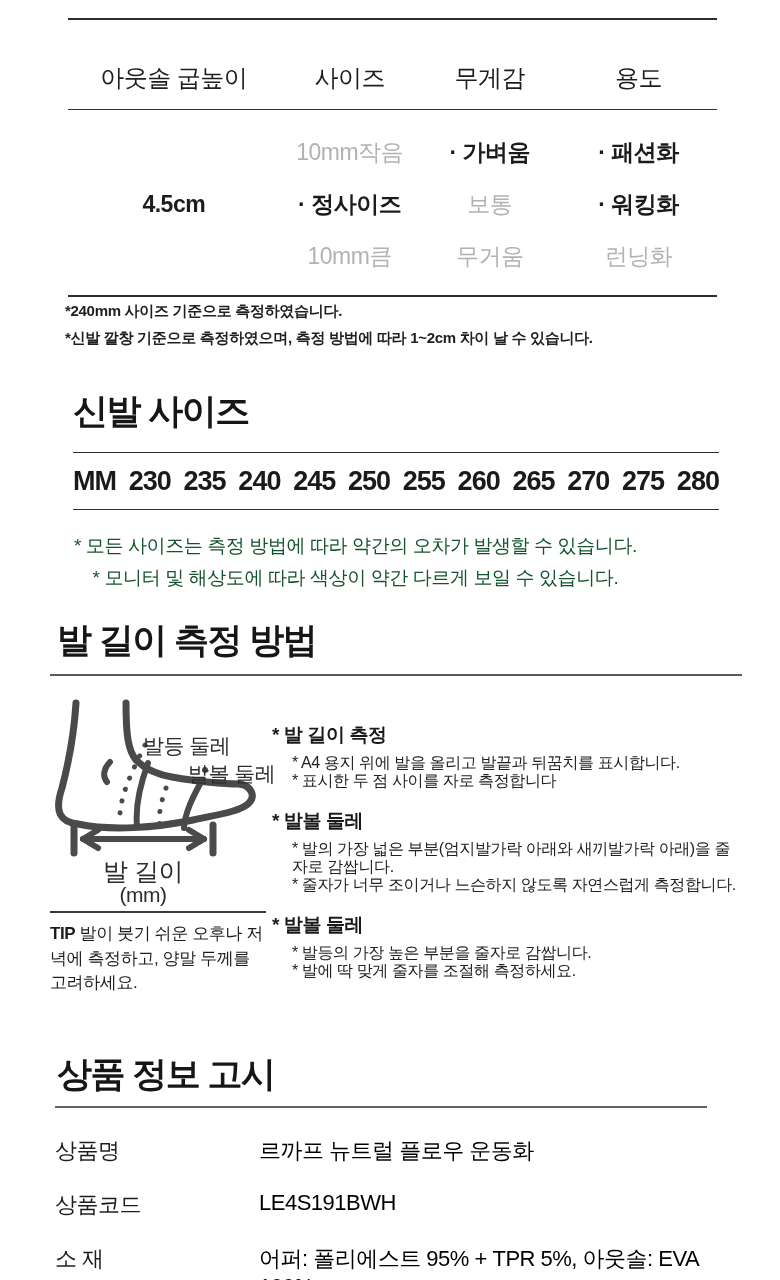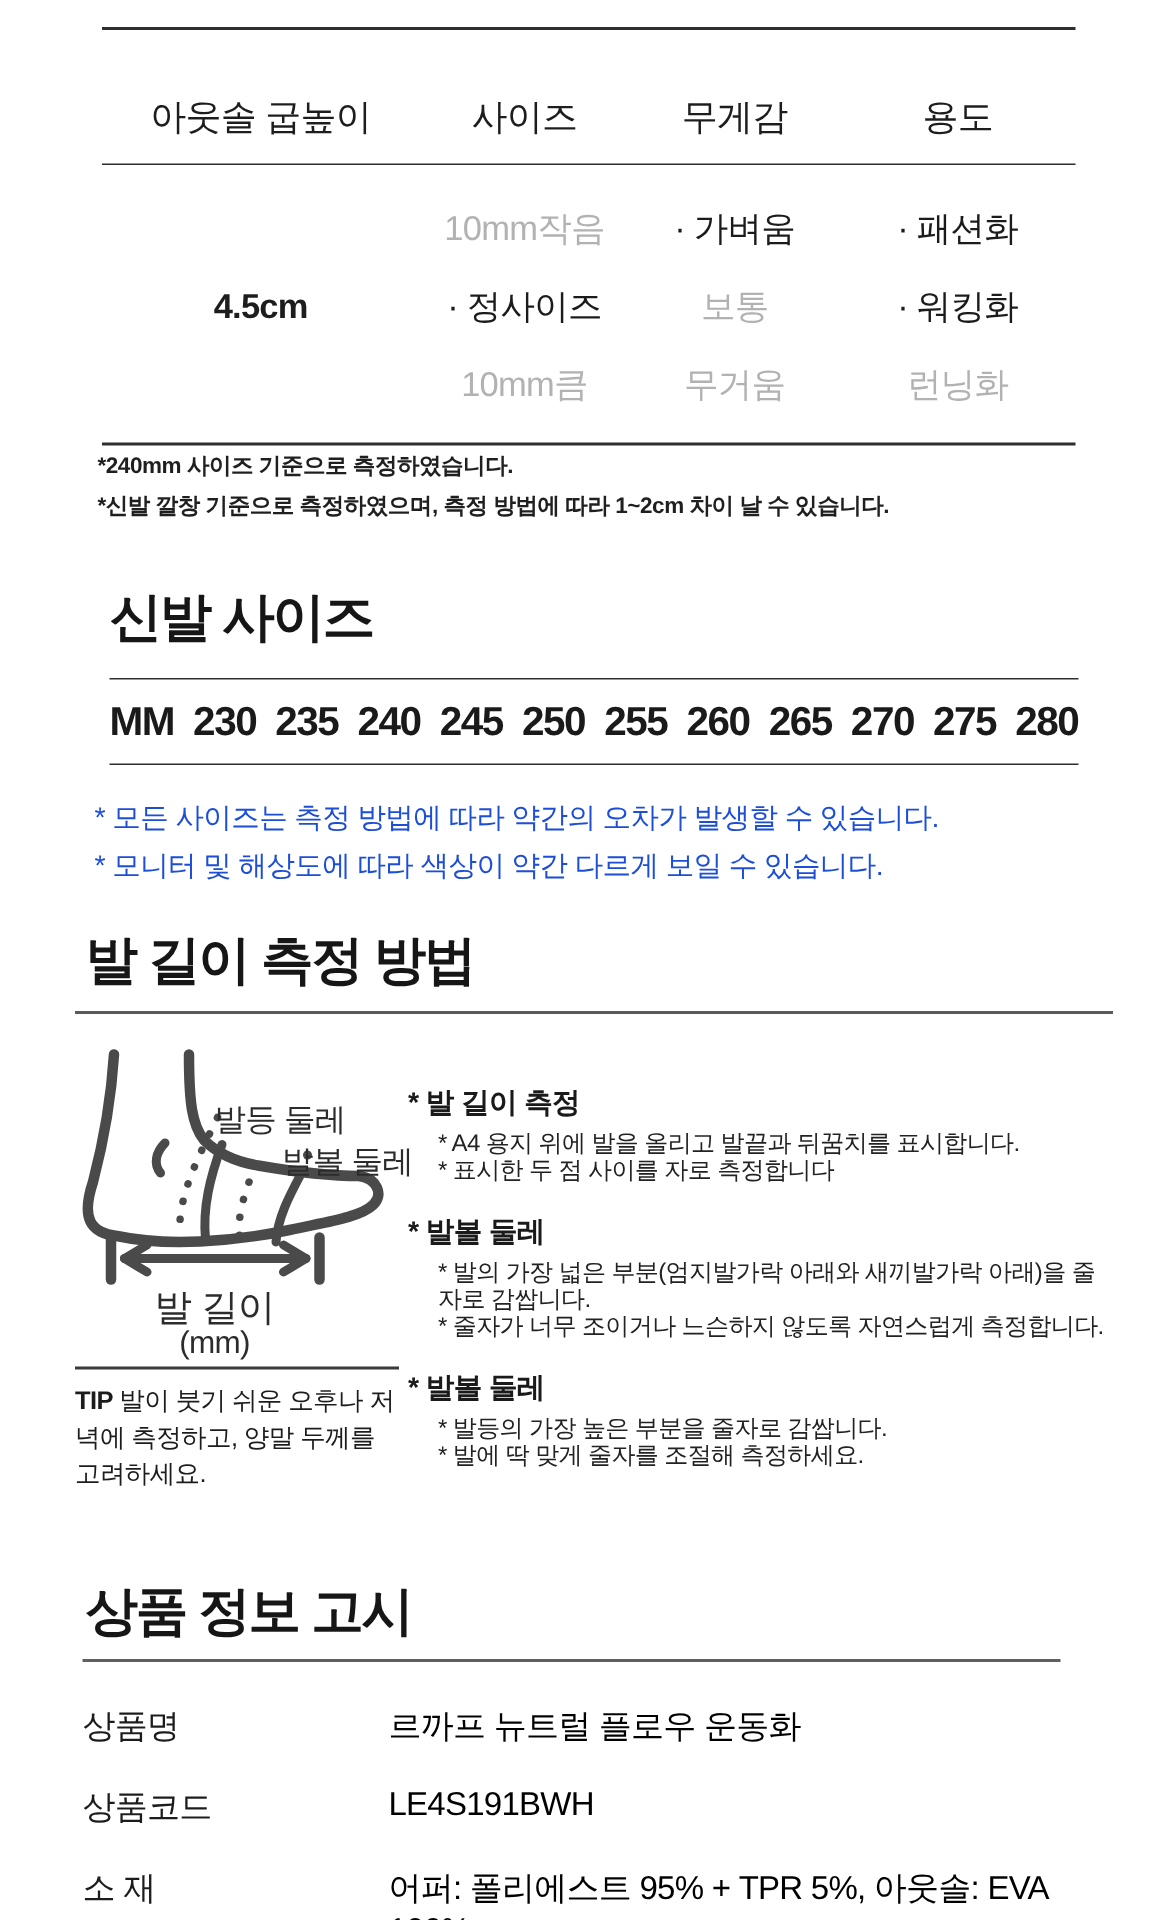--- a/index.html
+++ b/index.html
@@ -15,43 +15,43 @@
     border-top:2px solid #2e2e2e; border-bottom:2px solid #2e2e2e; }
   .spec-head { display:grid; grid-template-columns:32.6% 21.6% 21.6% 24.2%;
     height:90px; align-items:center; padding-top:26px;
     border-bottom:1.5px solid #2e2e2e; font-size:24px; font-weight:500; }
   .spec-head > div { text-align:center; letter-spacing:-0.5px; }
   .spec-body { display:grid; grid-template-columns:32.6% 21.6% 21.6% 24.2%;
     grid-auto-rows:52px; padding:16px 0 13px 0; font-size:23px; }
   .spec-body > div { display:flex; align-items:center; justify-content:center;
     letter-spacing:-0.5px; }
   .cell-height { grid-row:1/4; grid-column:1; font-weight:700; }
-  .sel { font-weight:400; color:#1b1b1b; }
+  .sel { font-weight:700; color:#1b1b1b; }
   .dim { color:#b2b2b2; font-weight:400; }
 
   
   .spec-footnotes { position:absolute; left:65px; top:297px; font-size:15px;
     line-height:27px; color:#1f1f1f; letter-spacing:-0.3px;font-weight:bold; }
 
   
   .h2 { position:absolute; font-size:35px; font-weight:700; letter-spacing:-1.5px; color:#161616; }
   .h2-shoe-size { left:73px; top:388px; }
   .h2-measure { left:57px; top:617px; }
   .h2-product { left:57px; top:1051px; }
   .rule { position:absolute; height:2px; background:#5a5a5a; }
   .rule-measure { left:50px; top:674px; width:692px; }
   .rule-product { left:55px; top:1106px; width:652px; background:#606060; }
 
   
   .size-strip { position:absolute; left:73px; top:452px; width:646px; height:58px;
     border-top:1.5px solid #2e2e2e; border-bottom:1.5px solid #2e2e2e;
     display:flex; align-items:center; justify-content:space-between;
     font-size:27px; letter-spacing:-1px; color:#1a1a1a; font-weight:700; }
-  .size-notes { position:absolute; left:63px; top:530px; font-size:19px;
-    line-height:32px; letter-spacing:-0.4px; color:#1d4ed8; }
+  .size-notes { position:absolute; left:74px; top:530px; font-size:19px;
+    line-height:32px; letter-spacing:-0.4px; color:#14532d;text-align:center; }
 
   
   .measure { position:absolute; left:50px; top:700px; width:692px; }
   .measure-left { position:absolute; left:0; top:0; width:240px; }
   .foot-svg { display:block; overflow:visible; }
   .tip-box { width:216px; border-top:2px solid #3a3a3a; margin-top:6px; padding-top:9px;
     font-size:17px; line-height:1.45; letter-spacing:-0.4px; color:#1c1c1c; }
   .tip-label { font-weight:700; }
   .measure-right { margin-left:222px; padding-top:22px; }
   .m-group { margin-bottom:18px; }

